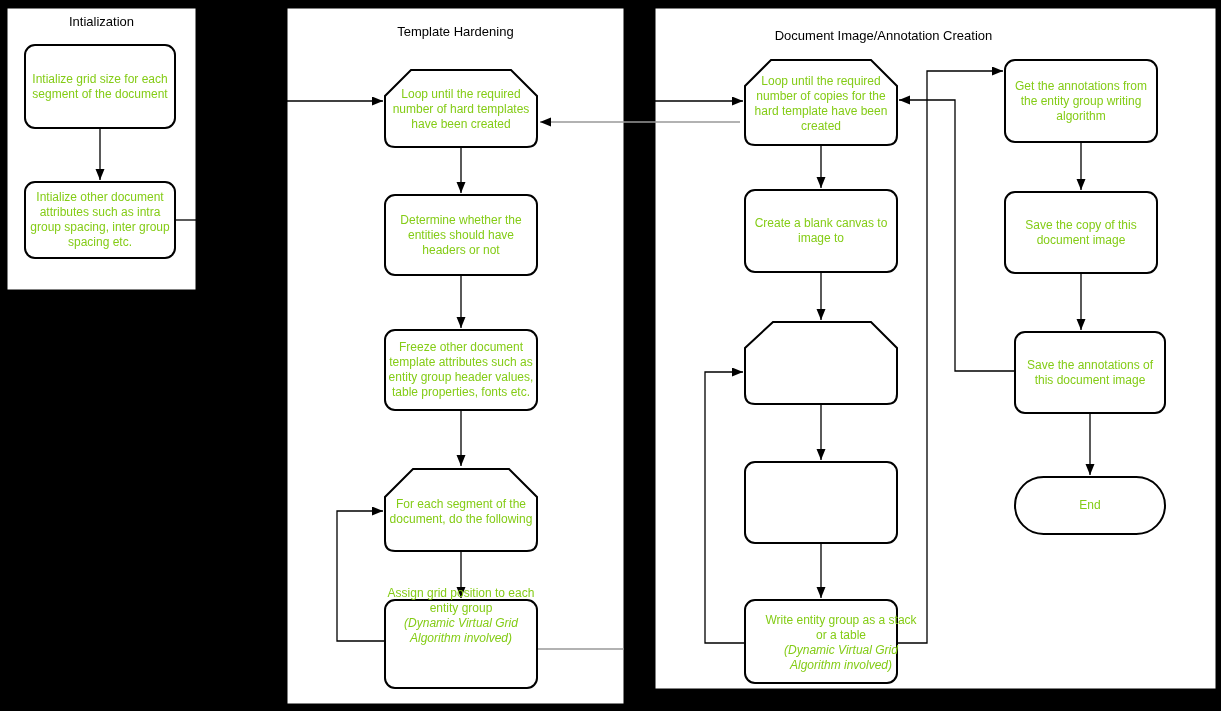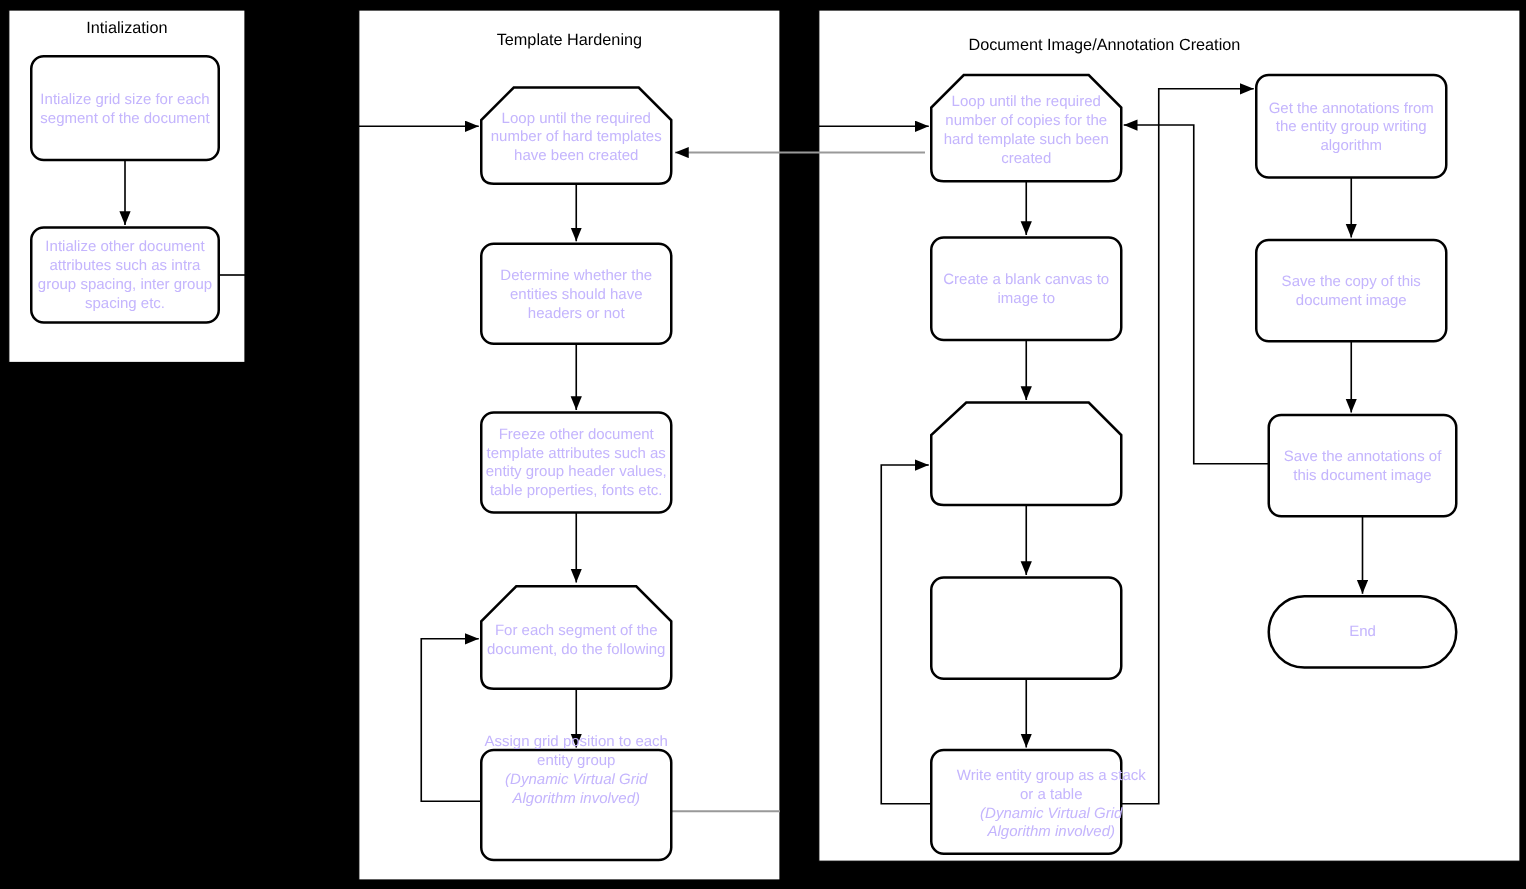--- a/index.html
+++ b/index.html
@@ -3,21 +3,21 @@
 <meta charset="utf-8">
 <style>
   html,body{margin:0;padding:0;background:#000;}
   .stage{
     position:relative;width:1221px;height:711px;background:#000;overflow:hidden;
     font-family:"Liberation Sans","DejaVu Sans",sans-serif;
   }
   .stage svg{position:absolute;left:0;top:0;}
   .label{
     position:absolute;display:flex;align-items:center;justify-content:center;
-    text-align:center;font-size:12px;line-height:15px;color:#c4b5fd;
+    text-align:center;font-size:12px;line-height:15px;color:#84cc16;
   }
   .label .note{font-style:italic;display:block;}
   .panel-title{
     position:absolute;text-align:center;font-size:13px;color:#000;
   }
 </style>
 </head>
 <body>
 
 <div class="stage">
@@ -85,21 +85,21 @@
 
   <div class="label" style="left:383px;top:72px;width:156px;height:75px;">Loop until the required number of hard templates have been created</div>
   <div class="label" style="left:395px;top:195px;width:132px;height:80px;">Determine whether the entities should have headers or not</div>
   <div class="label" style="left:383px;top:330px;width:156px;height:80px;">Freeze other document template attributes such as entity group header values, table properties, fonts etc.</div>
   <div class="label" style="left:385px;top:472px;width:152px;height:79px;">For each segment of the document, do the following</div>
   <div class="label" style="left:381px;top:564px;width:160px;height:96px;display:block;padding-top:22px;box-sizing:border-box;">
     <span>Assign grid position to each entity group</span>
     <span class="note">(Dynamic Virtual Grid Algorithm involved)</span>
   </div>
 
-  <div class="label" style="left:746px;top:62px;width:150px;height:83px;">Loop until the required number of copies for the hard template such been created</div>
+  <div class="label" style="left:746px;top:62px;width:150px;height:83px;">Loop until the required number of copies for the hard template have been created</div>
   <div class="label" style="left:750px;top:190px;width:142px;height:82px;">Create a blank canvas to image to</div>
   <div class="label" style="left:745px;top:600px;width:152px;height:83px;display:block;padding-top:13px;box-sizing:border-box;margin-left:20px;">
     <span>Write entity group as a stack or a table</span>
     <span class="note">(Dynamic Virtual Grid Algorithm involved)</span>
   </div>
 
   <div class="label" style="left:1010px;top:60px;width:142px;height:82px;">Get the annotations from the entity group writing algorithm</div>
   <div class="label" style="left:1010px;top:192px;width:142px;height:81px;">Save the copy of this document image</div>
   <div class="label" style="left:1020px;top:332px;width:140px;height:81px;">Save the annotations of this document image</div>
   <div class="label" style="left:1015px;top:477px;width:150px;height:57px;">End</div>

